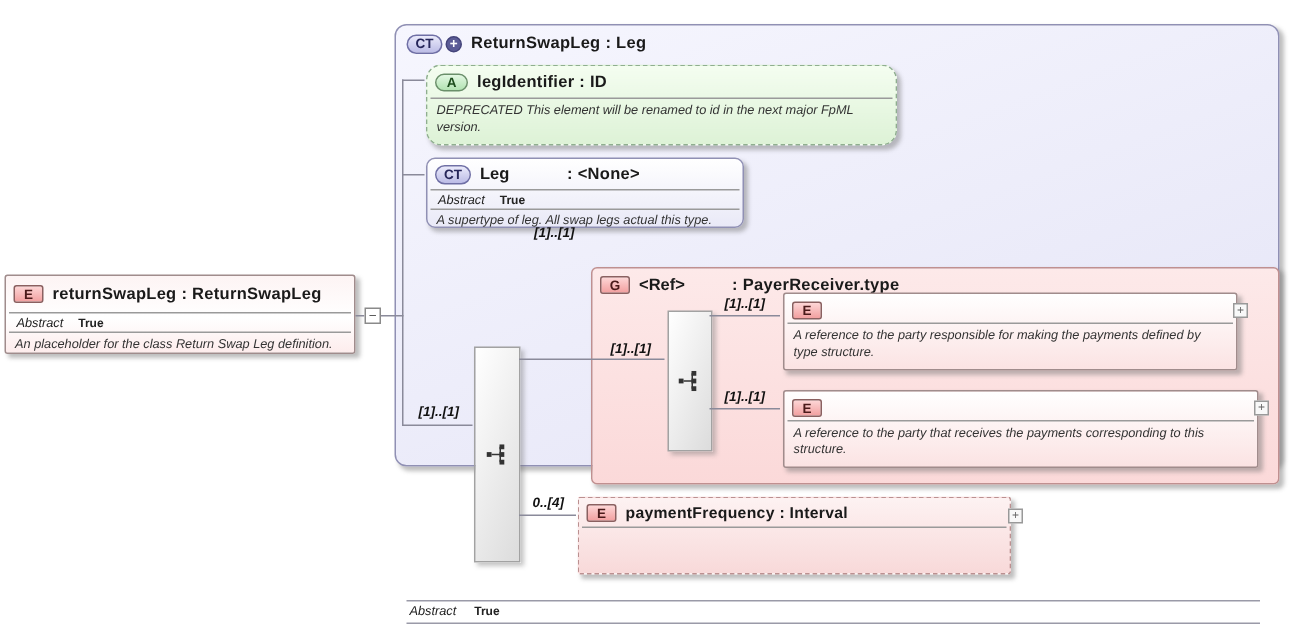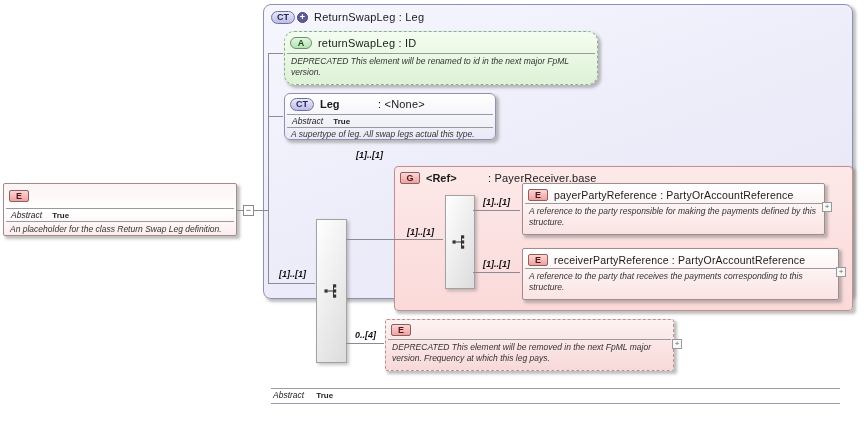--- a/index.html
+++ b/index.html
@@ -3,21 +3,21 @@
 <meta charset="utf-8">
 <style>
   html,body{margin:0;padding:0;background:#fff;}
   .stage{position:relative;width:864px;height:424px;background:#ffffff;
          font-family:"Liberation Sans",sans-serif;overflow:hidden;}
 
   
   .sbox{position:absolute;box-sizing:border-box;border:1px solid #a08c8c;
         box-shadow:2.5px 2.5px 3px rgba(110,110,110,0.45);}
   .sb-head{display:flex;align-items:center;gap:6px;padding:0 5px;box-sizing:border-box;}
-  .box-title{font-weight:normal;font-size:11px;color:#1a1a1a;white-space:nowrap;letter-spacing:0.2px;}
+  .box-title{font-weight:bold;font-size:11px;color:#1a1a1a;white-space:nowrap;letter-spacing:0.2px;}
   .box-title.small{font-size:10.5px;}
   .hr{height:1px;background:#9a9a9a;margin:0 2px;}
   .ab-row{display:flex;align-items:center;gap:10px;padding:0 7px;box-sizing:border-box;}
   .ab-label{font-style:italic;font-size:8.5px;color:#222;}
   .ab-val{font-weight:bold;font-size:8px;color:#222;}
   .desc{font-style:italic;font-size:8.5px;color:#333;line-height:1.28;padding:2px 6px;}
 
   
   .badge{display:inline-flex;align-items:center;justify-content:center;box-sizing:border-box;
          font-weight:bold;font-size:9px;flex:0 0 auto;}
@@ -30,21 +30,21 @@
   .ct-plus{display:inline-flex;align-items:center;justify-content:center;width:11px;height:11px;
          border-radius:50%;background:#5c5c96;color:#fff;font-weight:bold;font-size:9px;
          margin-left:-4px;border:1px solid #44447a;box-sizing:border-box;flex:0 0 auto;}
 
   
   .root-box{left:3px;top:183px;width:234px;height:53px;border-radius:2px;
             background:linear-gradient(180deg,#fdf4f4 0%,#ffffff 55%,#fdecec 100%);}
   .root-box .sb-head{height:24px;}
   .root-box .ab-row{height:12px;}
 
-  .main-box{left:263px;top:4px;width:590px;height:295px;border-radius:8px;border-color:#9090b4;
+  .main-box{left:263px;top:16px;width:590px;height:295px;border-radius:8px;border-color:#9090b4;
             background:linear-gradient(160deg,#f6f6fe 0%,#e4e4f6 100%);}
   .main-head{height:24px;display:flex;align-items:center;gap:6px;padding:0 7px;}
 
   .attr-box{left:20px;top:26px;width:314px;height:54px;border-radius:10px;
             border:1px dashed #8fae8f;background:linear-gradient(180deg,#f4fdf0 0%,#ddf2d6 100%);}
   .attr-box .sb-head{height:21px;}
 
   .leg-box{left:20px;top:88px;width:212px;height:47px;border-radius:6px;border-color:#9090b4;
            background:linear-gradient(180deg,#ffffff 0%,#e9e9f7 100%);}
   .leg-box .sb-head{height:20px;}
@@ -84,41 +84,42 @@
           display:flex;align-items:center;justify-content:center;}
 </style>
 </head>
 <body>
 
 <div class="stage">
 
   <div class="sbox root-box">
     <div class="sb-head">
       <span class="badge e">E</span>
+      <span class="box-title">returnSwapLeg : ReturnSwapLeg</span>
     </div>
     <div class="hr"></div>
     <div class="ab-row" style="height:12px">
       <span class="ab-label">Abstract</span>
       <span class="ab-val">True</span>
     </div>
     <div class="hr"></div>
     <div class="desc">An placeholder for the class Return Swap Leg definition.</div>
   </div>
 
   <div class="sbox main-box">
     <div class="main-head">
       <span class="badge ct">CT</span>
       <span class="ct-plus">+</span>
       <span class="box-title">ReturnSwapLeg : Leg</span>
     </div>
 
     <div class="sbox attr-box">
       <div class="sb-head">
         <span class="badge a">A</span>
-        <span class="box-title">returnSwapLeg : ID</span>
+        <span class="box-title">legIdentifier : ID</span>
       </div>
       <div class="hr"></div>
       <div class="desc">DEPRECATED This element will be renamed to id in the next major FpML version.</div>
     </div>
 
     <div class="sbox leg-box">
       <div class="sb-head">
         <span class="badge ct">CT</span>
         <span class="tname" style="width:52px">Leg</span>
         <span class="box-title">: &lt;None&gt;</span>
@@ -140,59 +141,57 @@
         <rect x="9" y="0.3" width="3.2" height="3.2" fill="#333"></rect>
         <rect x="9" y="5.4" width="3.2" height="3.2" fill="#333"></rect>
         <rect x="9" y="10.5" width="3.2" height="3.2" fill="#333"></rect>
       </svg>
     </div>
 
     <div class="sbox g-box">
       <div class="sb-head">
         <span class="badge g">G</span>
         <span class="tname" style="width:56px">&lt;Ref&gt;</span>
-        <span class="box-title">: PayerReceiver.base</span>
+        <span class="box-title">: PayerReceiver.type</span>
       </div>
 
       <div class="seq-bar" style="left:50px;top:28px;width:30px;height:94px">
         <svg width="16" height="14" viewBox="0 0 16 14">
           <rect x="0.5" y="5.4" width="3.2" height="3.2" fill="#333"></rect>
           <line x1="3.7" y1="7" x2="9.5" y2="7" stroke="#333" stroke-width="1"></line>
           <line x1="9.5" y1="1.8" x2="9.5" y2="12.2" stroke="#333" stroke-width="1"></line>
           <rect x="9" y="0.3" width="3.2" height="3.2" fill="#333"></rect>
           <rect x="9" y="5.4" width="3.2" height="3.2" fill="#333"></rect>
           <rect x="9" y="10.5" width="3.2" height="3.2" fill="#333"></rect>
         </svg>
       </div>
 
       <div class="sbox el-box" style="left:127px;top:16px;width:303px;height:52px">
         <div class="sb-head">
           <span class="badge e">E</span>
-          <span class="box-title small">payerPartyReference : PartyOrAccountReference</span>
         </div>
         <div class="hr"></div>
-        <div class="desc">A reference to the party responsible for making the payments defined by this structure.</div>
+        <div class="desc">A reference to the party responsible for making the payments defined by type structure.</div>
       </div>
 
       <div class="sbox el-box" style="left:127px;top:81px;width:317px;height:52px">
         <div class="sb-head">
           <span class="badge e">E</span>
-          <span class="box-title small">receiverPartyReference : PartyOrAccountReference</span>
         </div>
         <div class="hr"></div>
         <div class="desc">A reference to the party that receives the payments corresponding to this structure.</div>
       </div>
     </div>
 
     <div class="sbox pf-box">
       <div class="sb-head">
         <span class="badge e">E</span>
-      </div>
-      <div class="hr"></div>
-      <div class="desc">DEPRECATED This element will be removed in the next FpML major version. Frequency at which this leg pays.</div>
+        <span class="box-title small">paymentFrequency : Interval</span>
+      </div>
+      <div class="hr"></div>
     </div>
 
     <div class="main-hr" style="top:383px"></div>
     <div class="main-ab">
       <span class="ab-label">Abstract</span>
       <span class="ab-val">True</span>
     </div>
     <div class="main-hr" style="top:398px"></div>
   </div>
 

